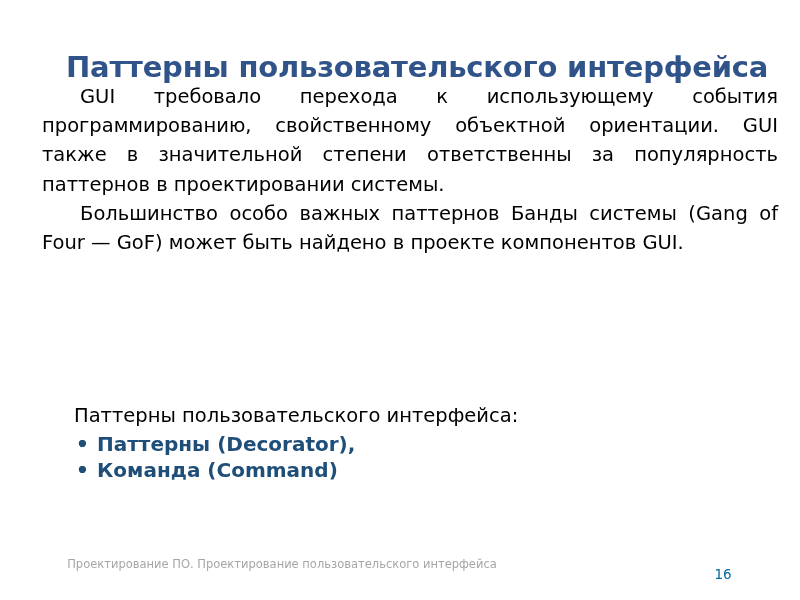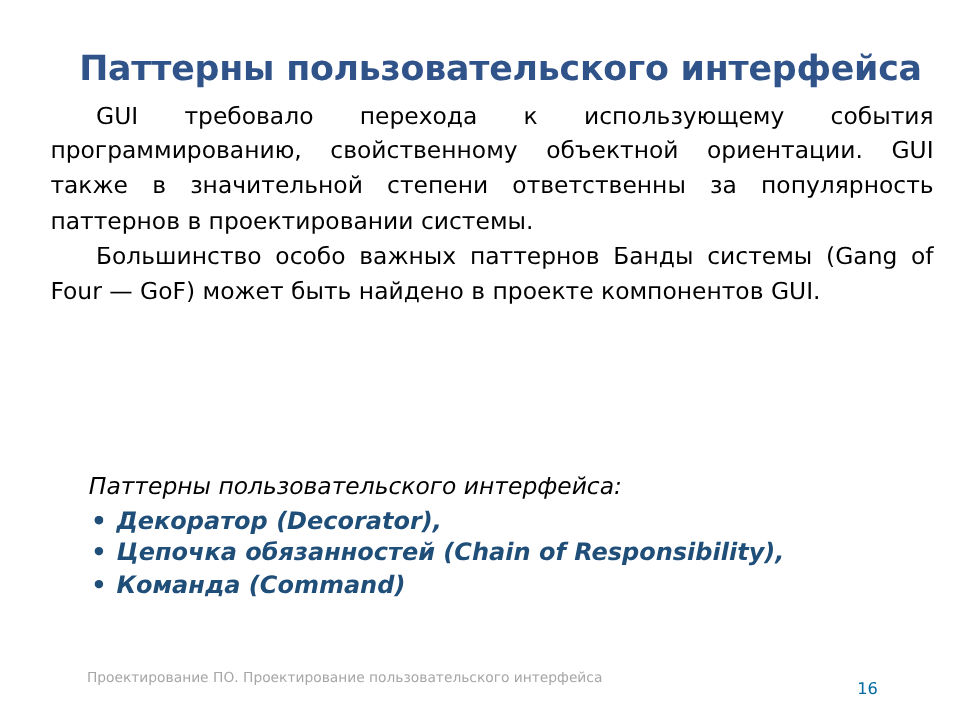--- a/index.html
+++ b/index.html
@@ -17,21 +17,21 @@
     height: 600px;
     background: #ffffff;
     overflow: hidden;
     box-sizing: border-box;
   }
 
   
   .slide-title {
     position: absolute;
     left: 66px;
-    top: 22px;
+    top: 32px;
     width: 700px;
     font-family: "DejaVu Sans", "Liberation Sans", sans-serif;
     font-size: 29px;
     font-weight: bold;
     color: #30538A;
     letter-spacing: -0.2px;
     line-height: 1.15;
     white-space: nowrap;
   }
 
@@ -57,23 +57,22 @@
   .para .hl {
     color: #29539B;
     font-weight: bold;
     font-style: italic;
   }
 
   
   .list-block {
     position: absolute;
     left: 74px;
-    top: 392px;
+    top: 402px;
     width: 700px;
-    font-style: italic;
   }
   .list-intro {
     font-family: "DejaVu Sans", "Liberation Sans", sans-serif;
     font-size: 19.5px;
     line-height: 27px;
     color: #000000;
     margin: 0 0 2px 0;
     white-space: nowrap;
   }
   .bullet-list {
@@ -99,21 +98,21 @@
     line-height: 26.4px;
     color: #1F4E79;
   }
 
   
   .footer-text {
     position: absolute;
     left: 62px;
     top: 556px;
     width: 440px;
-    text-align: right;
+    text-align: center;
     font-family: "DejaVu Sans", "Liberation Sans", sans-serif;
     font-size: 11.5px;
     line-height: 16px;
     color: #A6A6A6;
   }
   .page-number {
     position: absolute;
     left: 700px;
     top: 566px;
     width: 46px;
@@ -139,22 +138,22 @@
     <p class="para">Большинство особо важных паттернов Банды системы (Gang of Four — GoF) может быть найдено в проекте компонентов GUI.</p>
 
   </div>
 
   <div class="list-block">
 
     <p class="list-intro">Паттерны пользовательского интерфейса:</p>
 
     <ul class="bullet-list">
       <li class="bullet-item"><span class="dot">•</span></li>
-      <li class="bullet-item"><span class="dot">•</span><span>Декоратор (Decorator),</span></li>
-      <li class="bullet-item"><span class="dot">•</span><span>Цепочка обязанностей (Chain of Responsibility),</span></li>
+      <li class="bullet-item"><span class="dot">•</span><span>Паттерны (Decorator),</span></li>
+      <li class="bullet-item"><span class="dot">•</span></li>
       <li class="bullet-item"><span class="dot">•</span><span>Команда (Command)</span></li>
     </ul>
 
   </div>
 
   <div class="footer-text">Проектирование ПО. Проектирование пользовательского интерфейса</div>
 
   <div class="page-number">16</div>
 
 </div>

